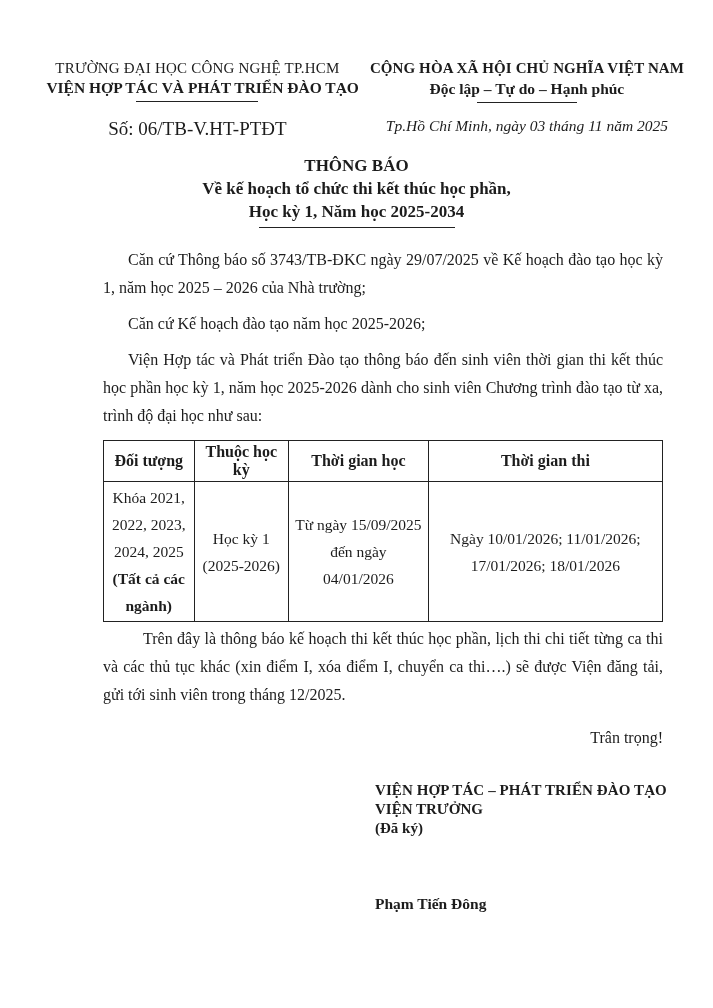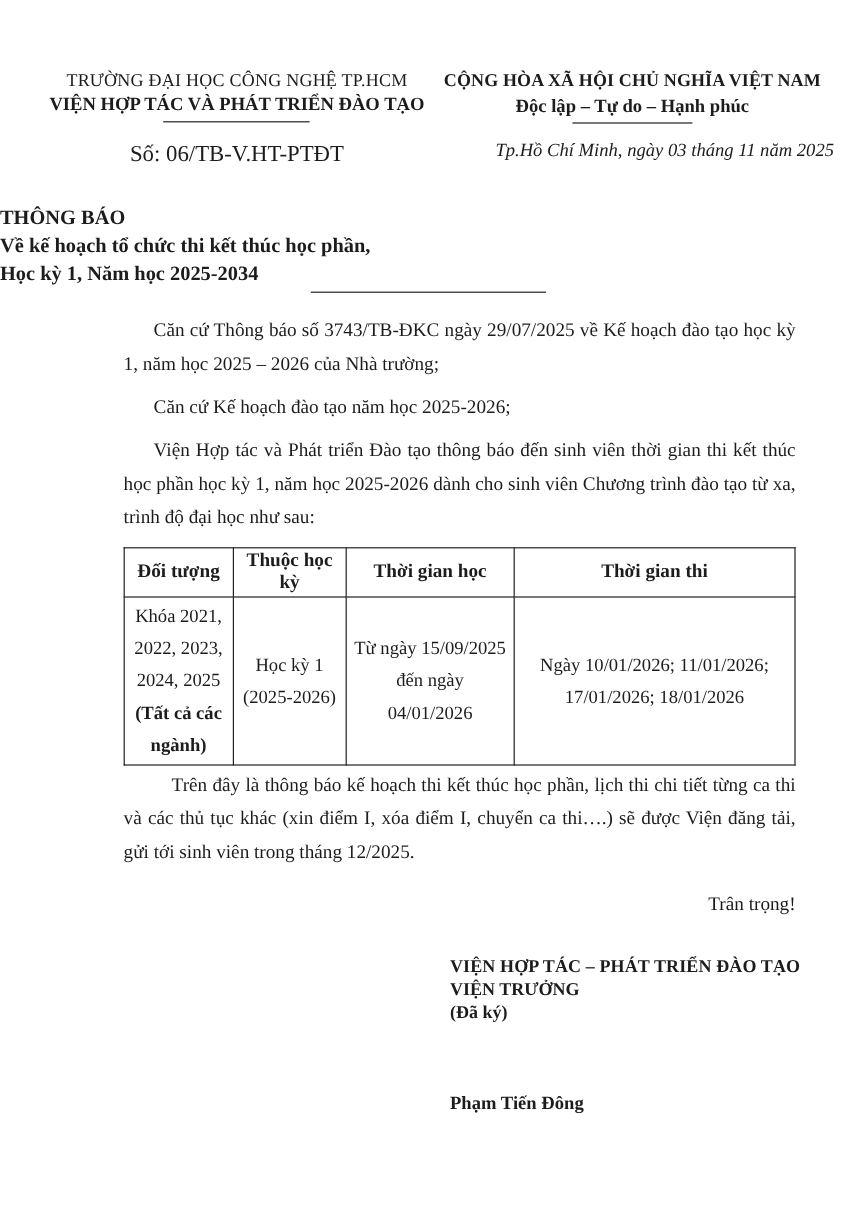--- a/index.html
+++ b/index.html
@@ -15,35 +15,35 @@
   .page { padding-top: 60px; }
 
   
   .header-row {
     display: flex;
     padding: 0 18px 0 36px;
   }
   .header-left  { width: 49%; text-align: center; }
   .header-right { width: 51%; text-align: center; }
   .hl-line1 { font-size: 15px; letter-spacing: 0.2px; }
-  .hl-line2 { font-size: 15.5px; font-weight: bold; margin-top: 2px; }
+  .hl-line2 { font-size: 15.5px; font-weight: bold; margin-top: 2px; text-align: right; }
   .rule {
     height: 0;
     border-bottom: 1.4px solid #222;
     margin: 4px auto 0 auto;
   }
   .rule-left  { width: 122px; }
   .rule-right { width: 100px; }
   .hr-line1 { font-size: 15px; font-weight: bold; letter-spacing: 0.1px; }
   .hr-line2 { font-size: 15.5px; font-weight: bold; margin-top: 3px; }
   .ref-number { font-size: 19px; margin-top: 16px; }
-  .date-line  { font-size: 15.5px; font-style: italic; margin-top: 14px; text-align: right; }
+  .date-line  { font-size: 15.5px; font-style: italic; margin-top: 14px; }
 
   
-  .title-block { text-align: left; margin-top: 32px; }
+  .title-block { text-align: center; margin-top: 16px; }
   .title-main { font-size: 17px; font-weight: bold; }
   .title-sub  { font-size: 17px; font-weight: bold; margin-top: 3px; }
   .rule-title { width: 196px; margin-top: 5px; }
 
   
   .content { margin: 0 50px 0 103px; }
   .para {
     font-size: 16px;
     line-height: 28px;
     text-align: justify;

